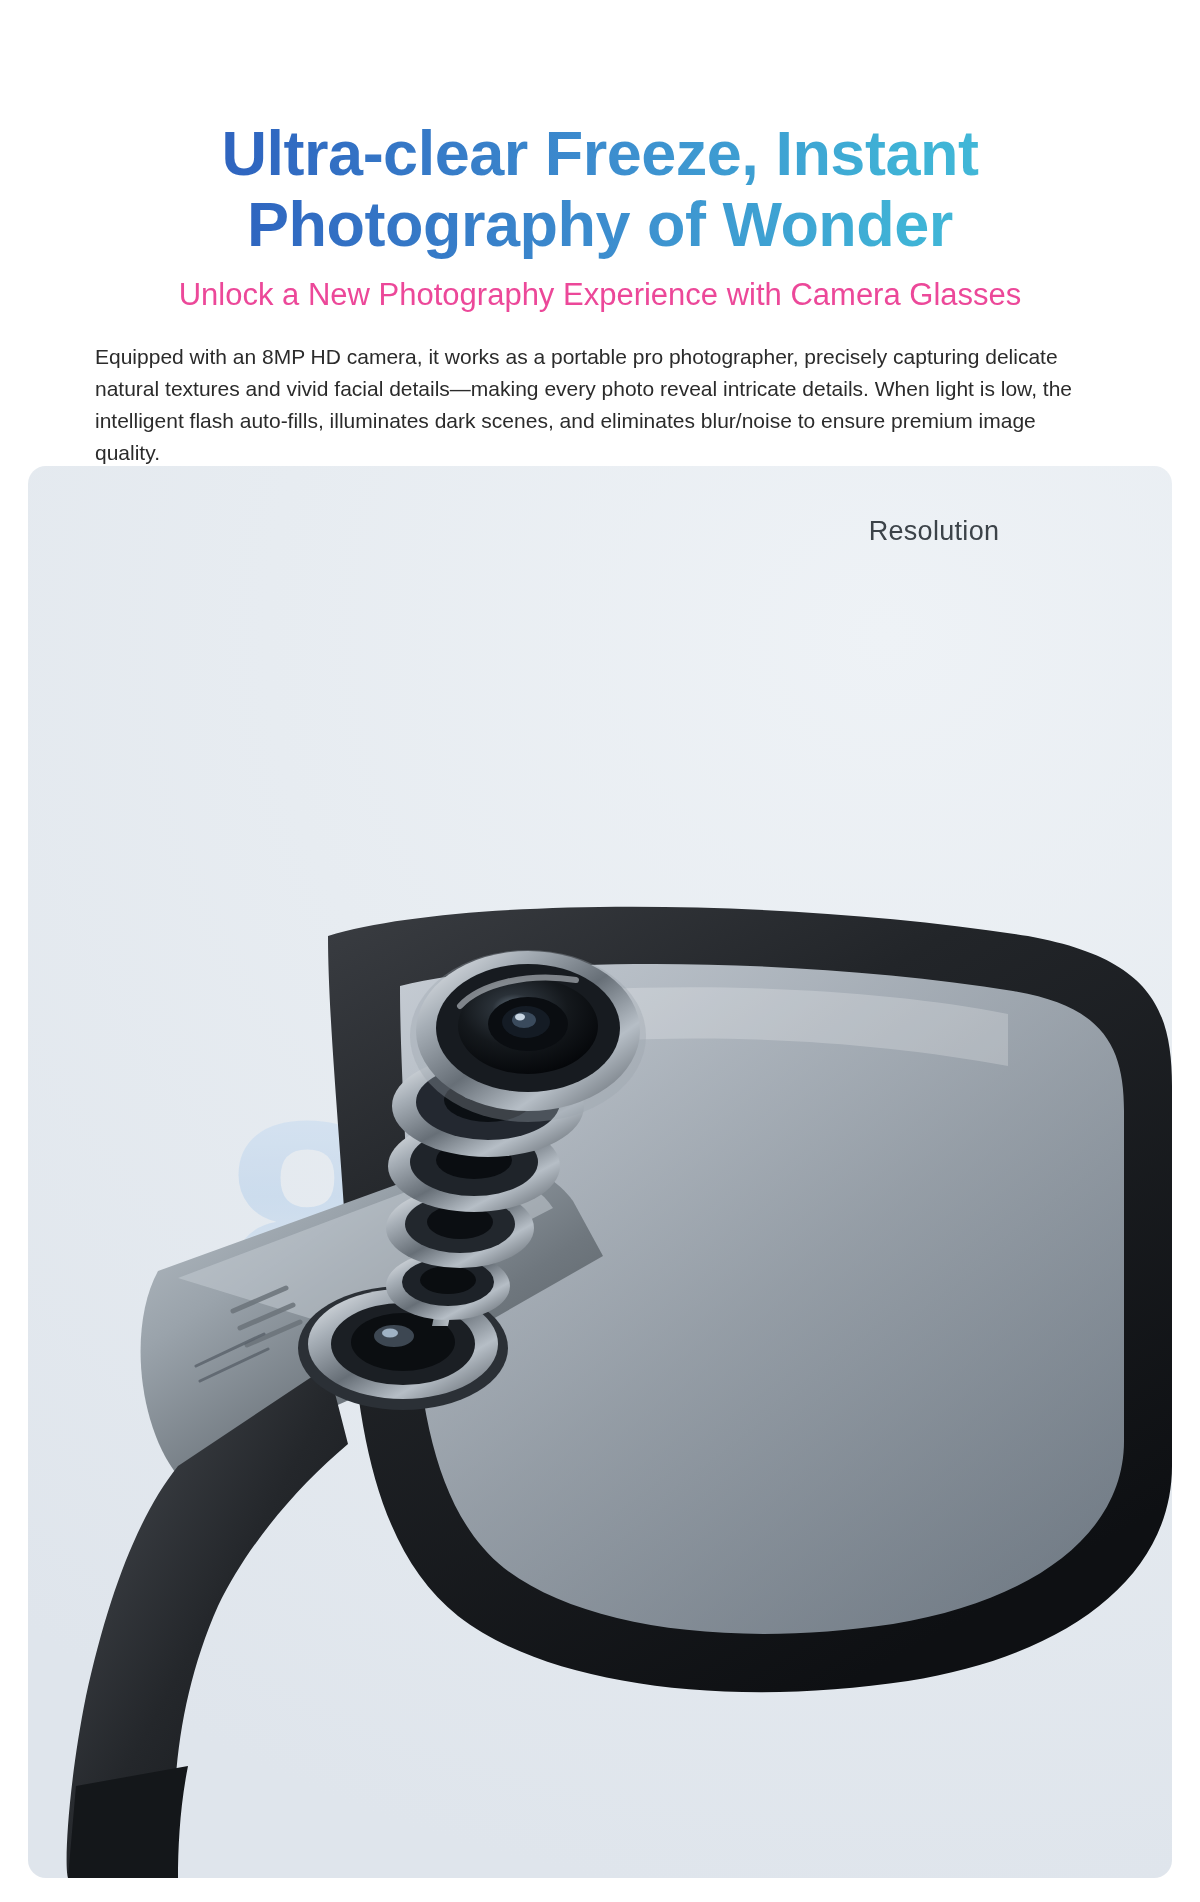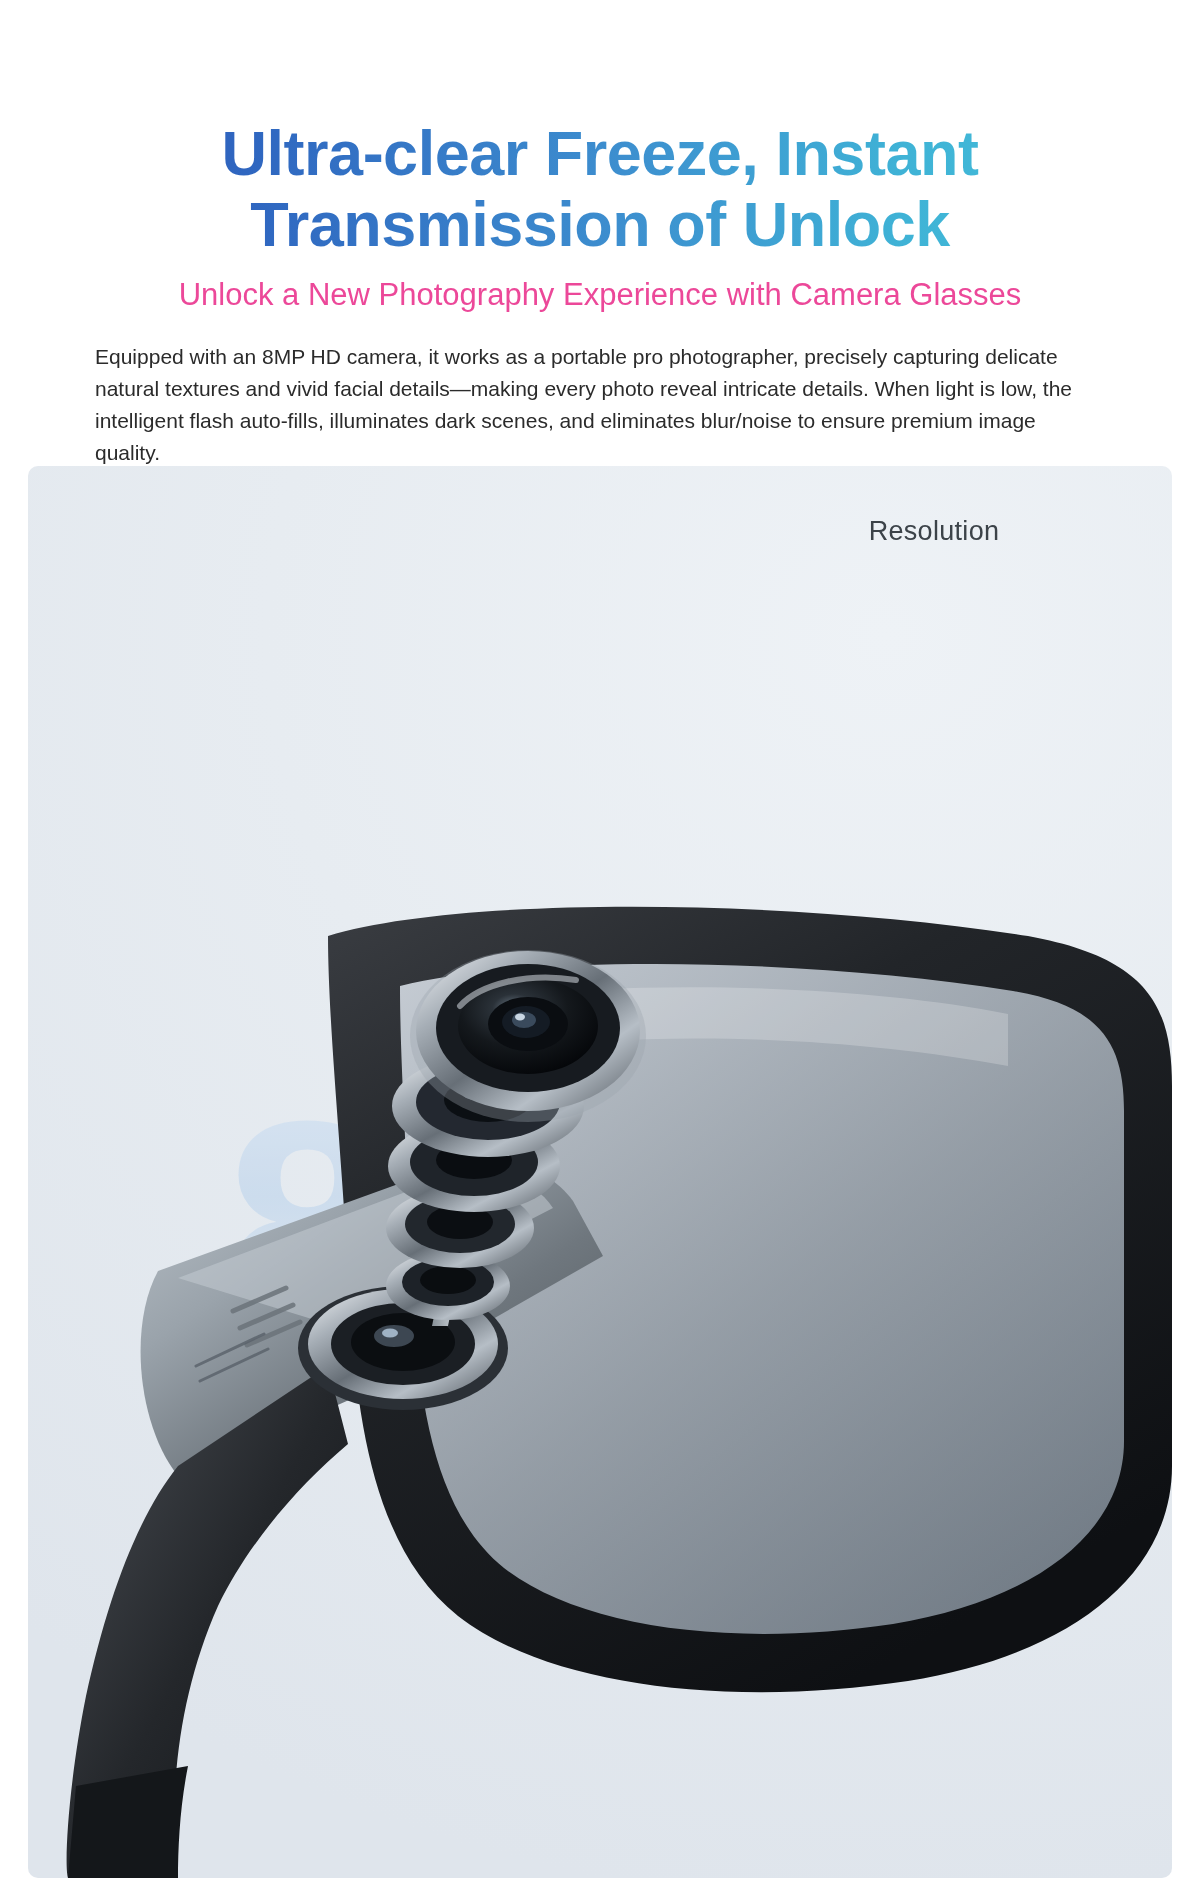--- a/index.html
+++ b/index.html
@@ -62,21 +62,21 @@
     text-align: left;
   }
 
   
   .hero {
     position: absolute;
     left: 28px;
     top: 466px;
     width: 1144px;
     height: 1412px;
-    border-radius: 10px;
+    border-radius: 18px;
     overflow: hidden;
     background:
       radial-gradient(120% 90% at 75% 12%, #eef2f6 0%, #e7ecf1 45%, #dfe5ec 100%),
       #e8edf2;
   }
 
   
   .watermark-800w {
     position: absolute;
     left: 50%;
@@ -136,21 +136,21 @@
   }
 </style>
 </head>
 <body>
 
 <div class="page">
 
   <div class="header">
     <h1 class="headline">
       <span>Ultra-clear Freeze, Instant</span>
-      <span class="line2">Transmission of Unlock</span>
+      <span class="line2">Photography of Wonder</span>
     </h1>
     <p class="subheadline">Unlock a New Photography Experience with Camera Glasses</p>
     <p class="bodycopy">Equipped with an 8MP HD camera, it works as a portable pro photographer, precisely capturing delicate natural textures and vivid facial details—making every photo reveal intricate details. When light is low, the intelligent flash auto-fills, illuminates dark scenes, and eliminates blur/noise to ensure premium image quality.</p>
   </div>
 
   <div class="hero">
 
     <div class="watermark-800w">800W</div>
 
     <div class="res-block">

